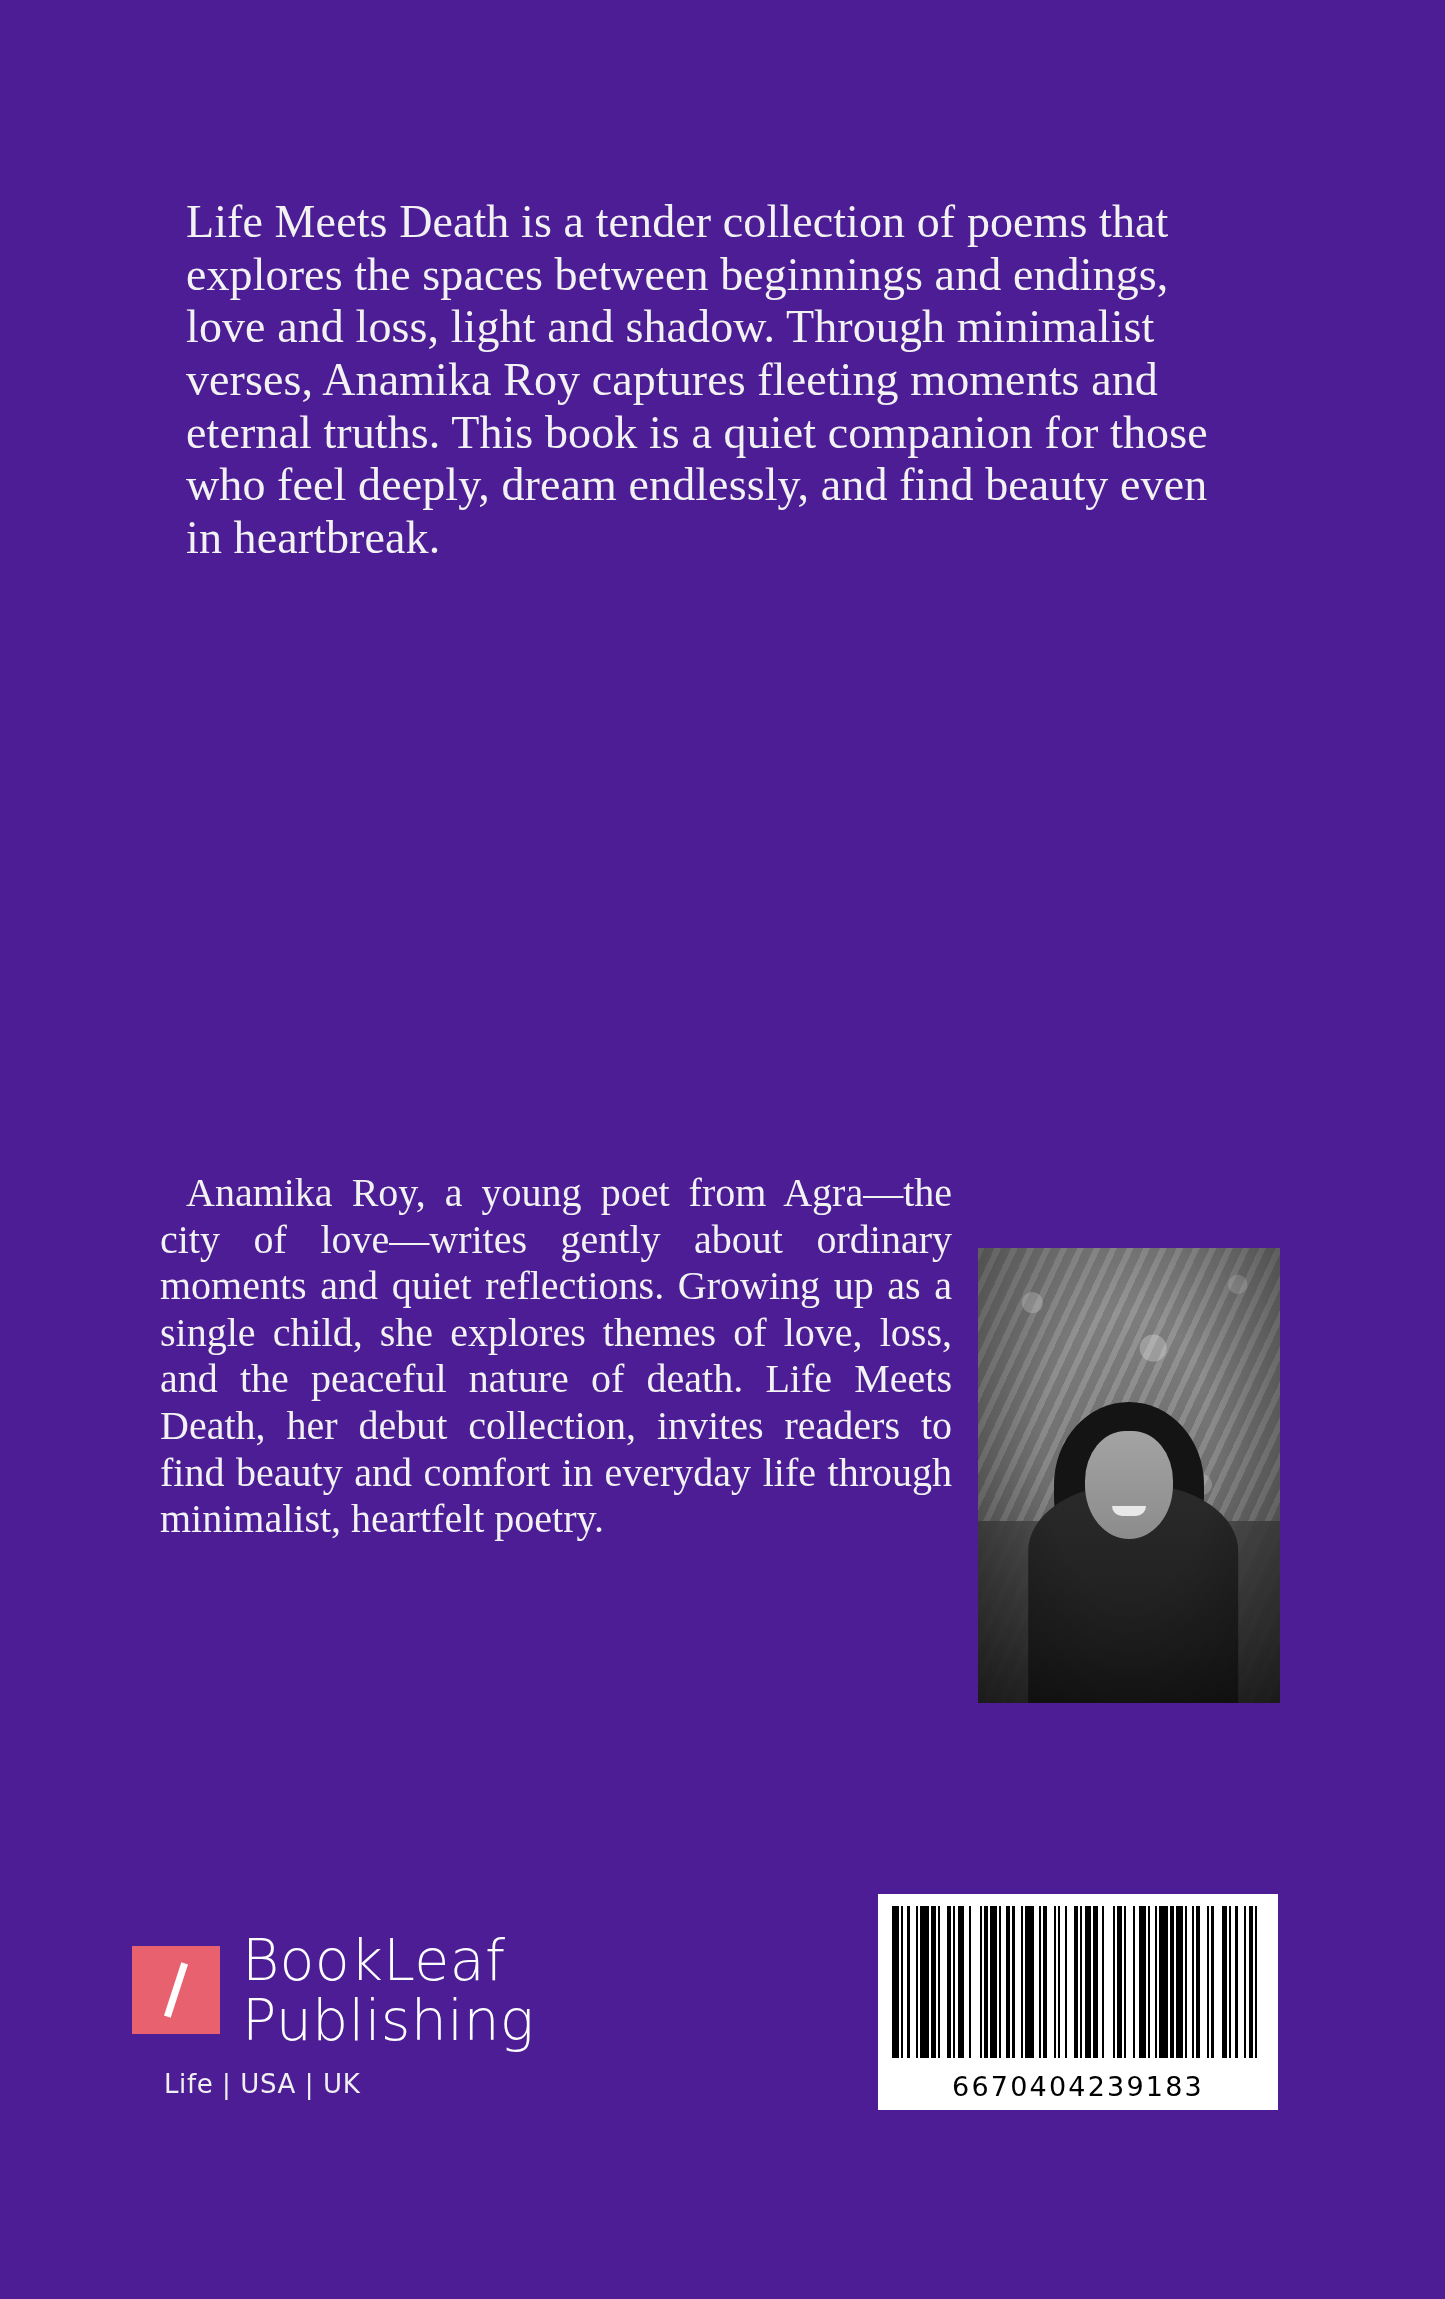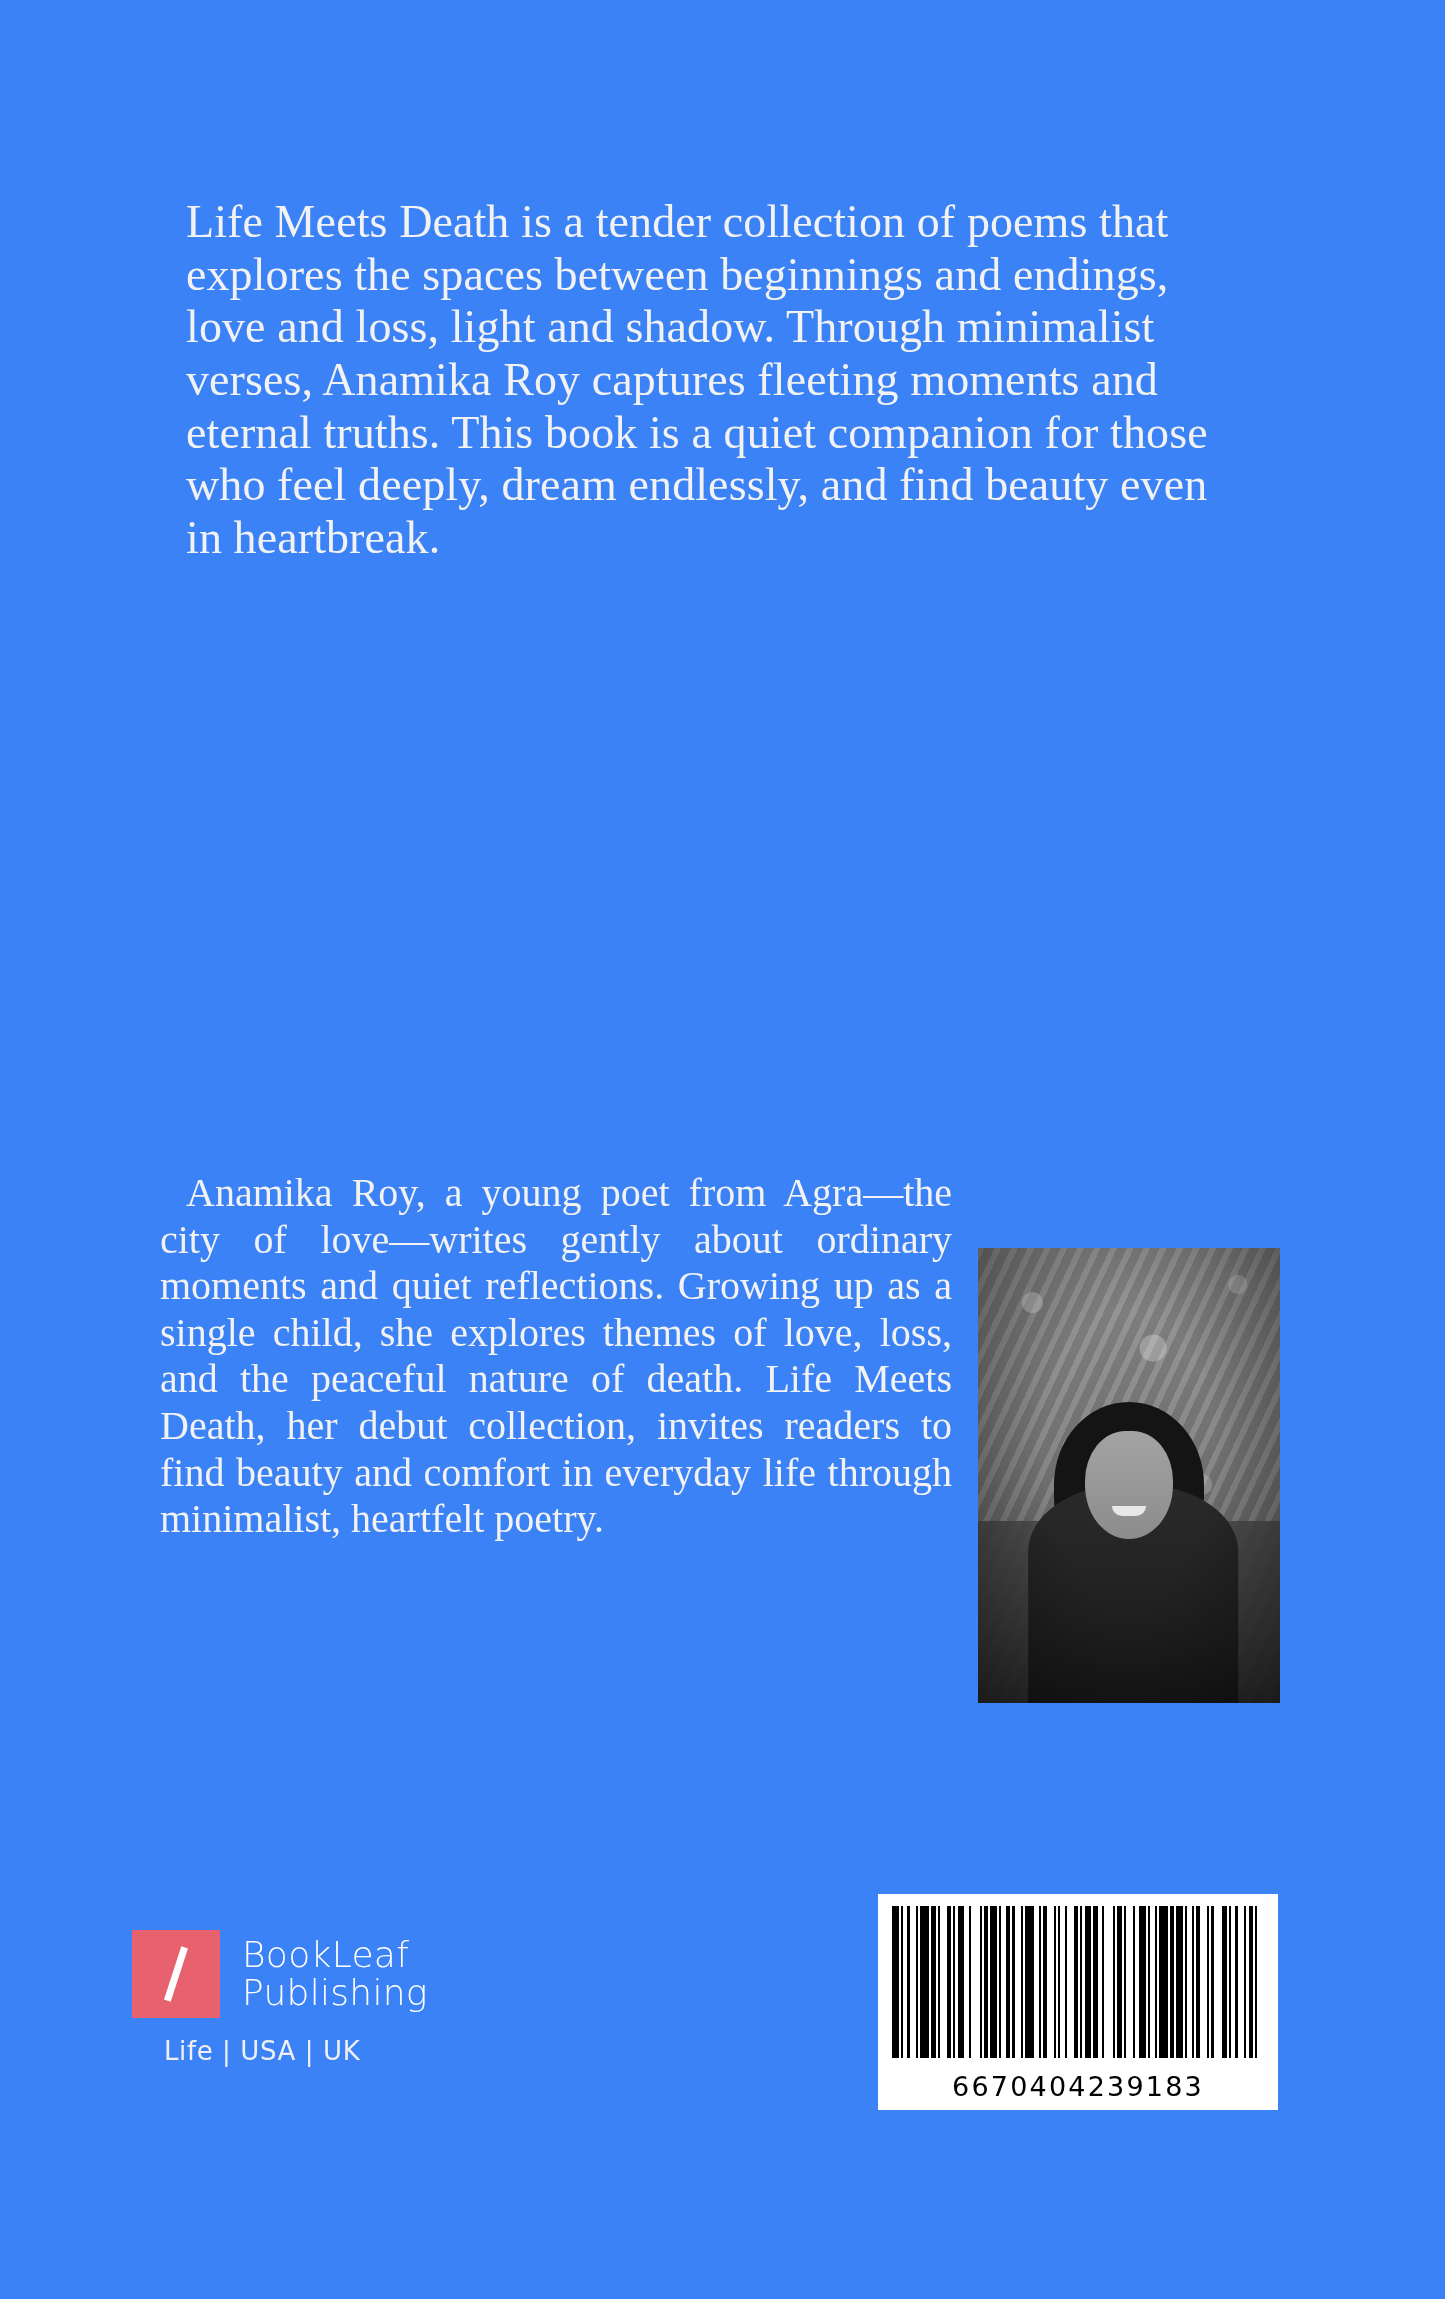--- a/index.html
+++ b/index.html
@@ -12,21 +12,21 @@
     height: 2299px;
     position: relative;
     overflow: hidden;
     font-family: "Liberation Serif", serif;
     color: #ffffff;
   }
 
   .page {
     position: absolute;
     inset: 0;
-    background: #3b82f6;
+    background: #4c1d95;
   }
 
   
   .blurb {
     position: absolute;
     left: 186px;
     top: 196px;
     width: 1055px;
     font-size: 46px;
     line-height: 1.145;
@@ -164,21 +164,21 @@
     left: 50%;
     top: 50%;
     transform: translate(-50%, -50%) rotate(18deg);
     width: 7px;
     height: 56px;
     background: #ffffff;
   }
   .pub-name {
     margin-left: 22px;
     font-family: "DejaVu Sans", sans-serif;
-    font-size: 36px;
+    font-size: 57px;
     line-height: 1.06;
     font-weight: 300;
     color: #ffffff;
     letter-spacing: 0.3px;
   }
   .pub-name .l2 { display: block; }
   .pub-locations {
     margin-top: 18px;
     margin-left: 32px;
     font-family: "DejaVu Sans", sans-serif;

